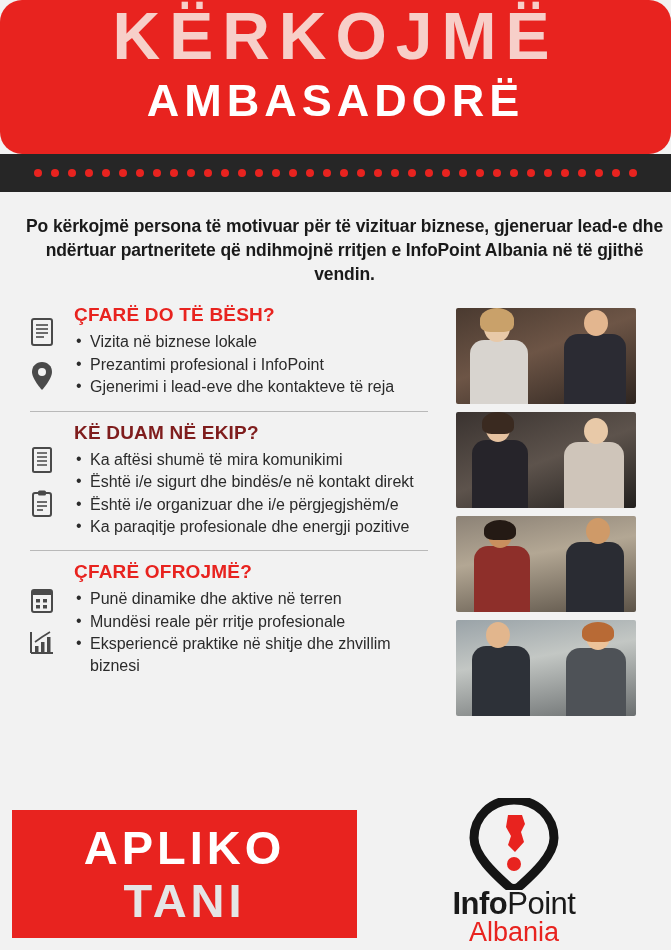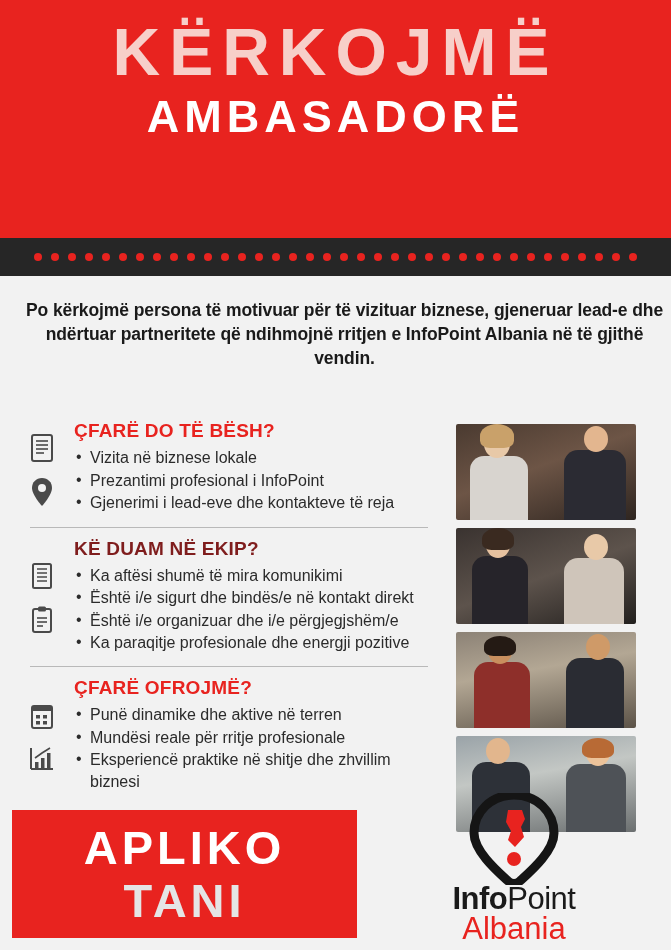--- a/index.html
+++ b/index.html
@@ -12,23 +12,23 @@
   .poster {
     position: relative;
     width: 671px; height: 950px;
     background: #f2f2f2;
   }
 
   
   .header {
     background: #e8231f;
     width: 100%;
-    height: 238px;
-    padding-top: 16px;
+    height: 154px;
     text-align: center;
+    border-radius: 22px;
   }
   .header-title {
     font-size: 66px;
     font-weight: bold;
     color: #f7cfc9;
     letter-spacing: 9px;
     line-height: 1.12;
     font-family: "Liberation Sans", sans-serif;
   }
   .header-sub {
@@ -67,21 +67,20 @@
     color: #1a1a1a;
     line-height: 1.38;
     letter-spacing: -0.1px;
   }
 
   
   .body-wrap {
     display: flex;
     padding: 4px 14px 0 14px;
     gap: 12px;
-    margin-top: 32px;
   }
   .left-col { width: 430px; }
   .right-col {
     width: 180px;
     padding-top: 8px;
     display: flex;
     flex-direction: column;
     gap: 8px;
   }
 
@@ -194,21 +193,21 @@
   .logo-text {
     font-size: 31px;
     color: #1a1a1a;
     letter-spacing: -0.5px;
     line-height: 1;
     margin-top: -2px;
   }
   .logo-text b { font-weight: bold; }
   .logo-text .light { font-weight: normal; text-align: right; }
   .logo-sub {
-    font-size: 31px;
+    font-size: 27px;
     color: #e8231f;
     line-height: 1.05;
     margin-top: -1px;
   }
 </style>
 </head>
 <body>
 
 <div class="poster">
 

